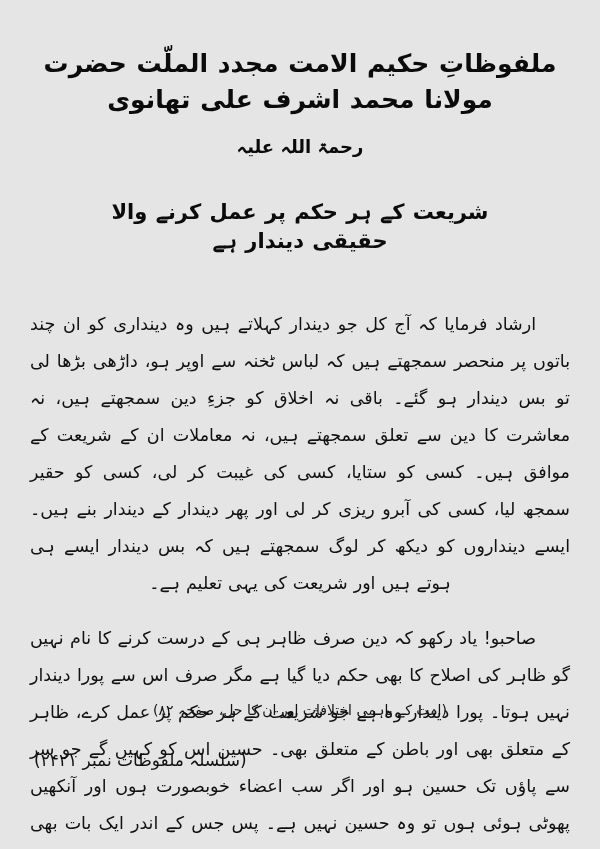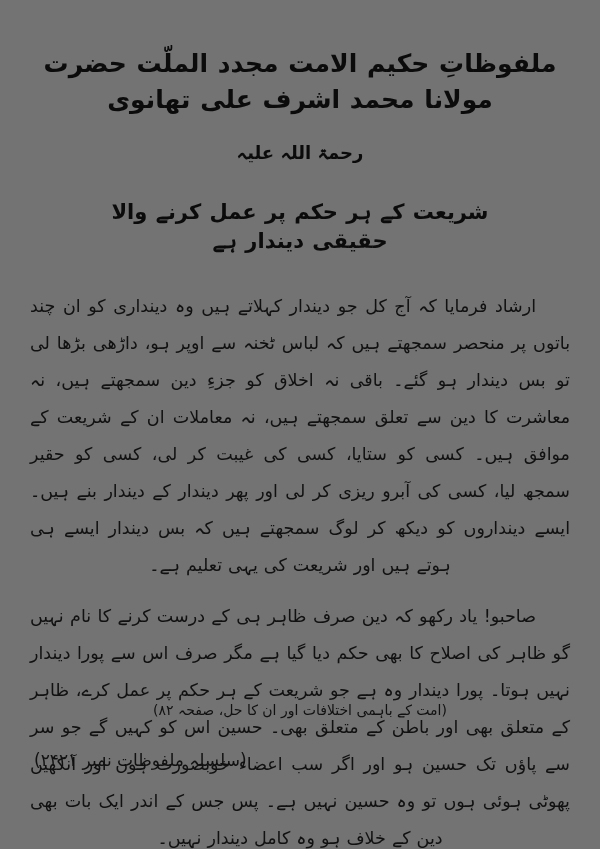--- a/index.html
+++ b/index.html
@@ -13,21 +13,21 @@
     height: 849px;
     overflow: hidden;
     font-family: "DejaVu Sans", "Liberation Sans", sans-serif;
     color: #000000;
   }
 
   .page {
     position: relative;
     width: 600px;
     height: 849px;
-    background: #737373;
+    background: #e5e5e5;
     box-sizing: border-box;
     padding: 0;
   }
 
   
   .title-block {
     position: absolute;
     top: 46px;
     left: 0;
     width: 600px;
@@ -41,21 +41,21 @@
     font-weight: 700;
     line-height: 1.45;
     letter-spacing: -0.3px;
     color: #0b0b0b;
     padding: 0 26px;
     word-spacing: 1px;
   }
   .doc-title-honorific {
     direction: rtl;
     unicode-bidi: isolate;
-    margin-top: 22px;
+    margin-top: 16px;
     font-size: 18px;
     font-weight: 700;
     line-height: 1.3;
     color: #0b0b0b;
   }
 
   
   .section-heading {
     position: absolute;
     top: 198px;
@@ -85,21 +85,21 @@
     unicode-bidi: isolate;
   }
   .para {
     direction: rtl;
     unicode-bidi: isolate;
     text-align: justify;
     text-align-last: center;
     font-size: 17.5px;
     line-height: 37px;
     color: #111111;
-    margin: 0 0 14px 0;
+    margin: 18px 0 14px 0;
     text-indent: 34px;
     word-spacing: 0.5px;
   }
   .para:last-child { margin-bottom: 0; }
 
   
   .citation {
     position: absolute;
     top: 700px;
     left: 0;

